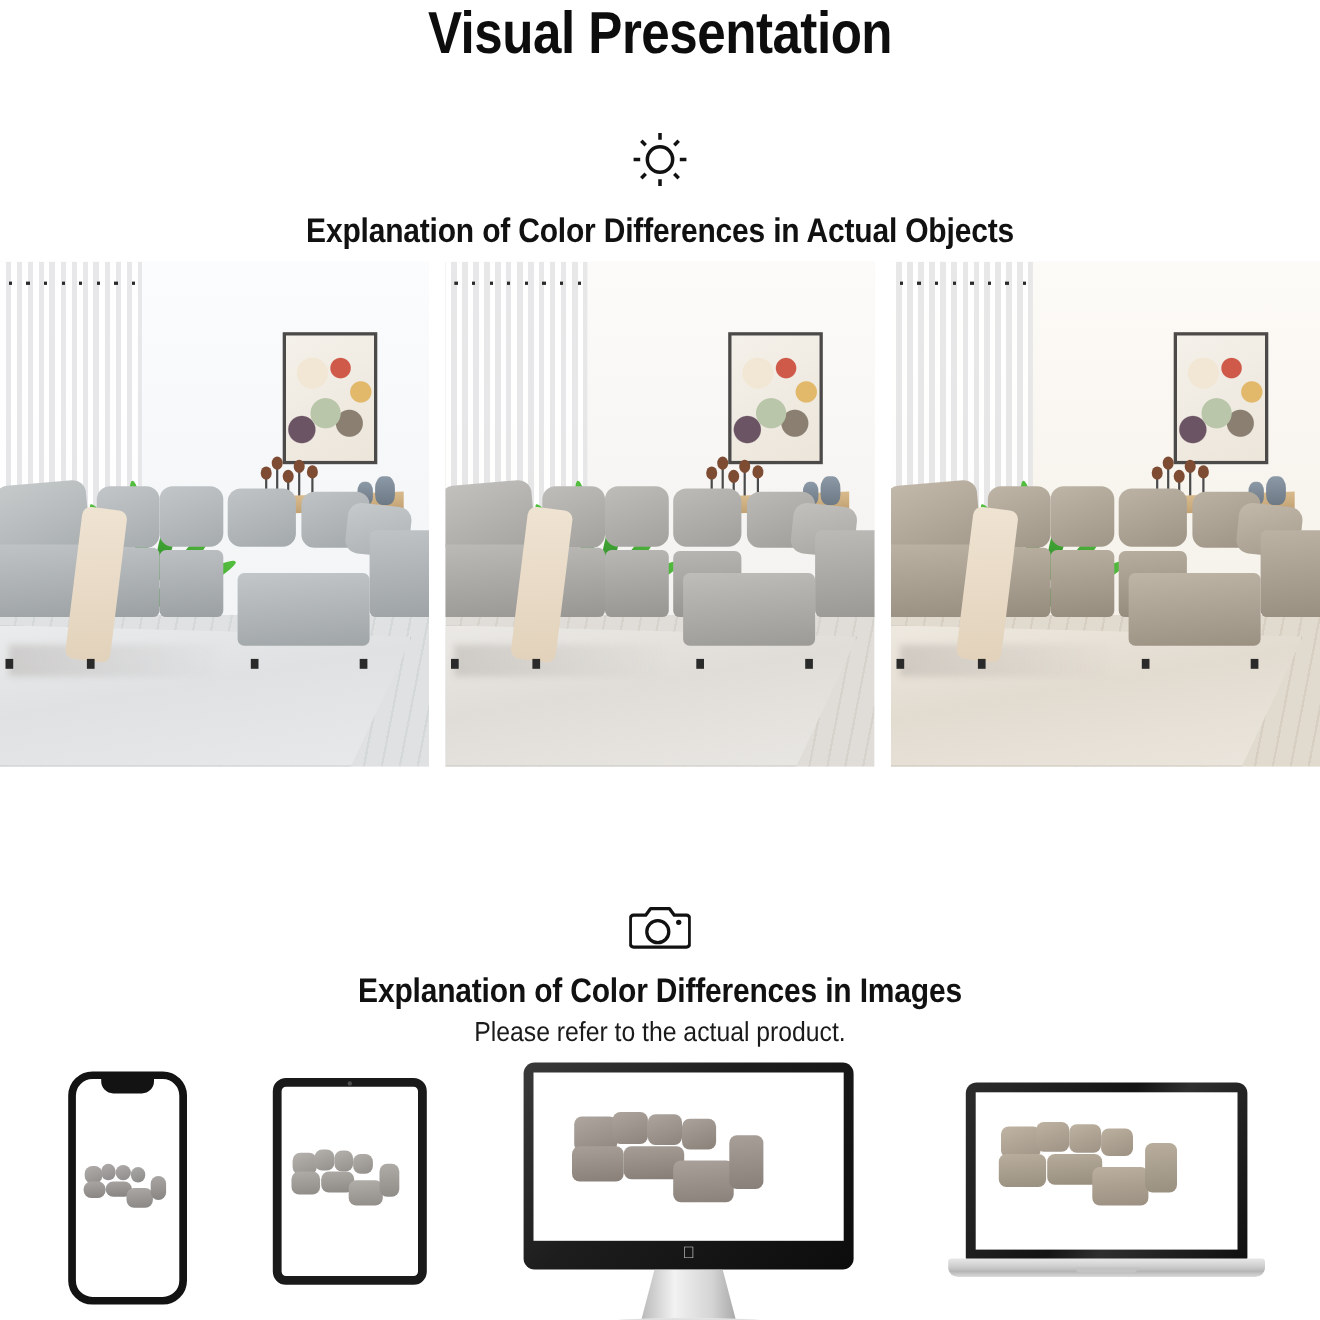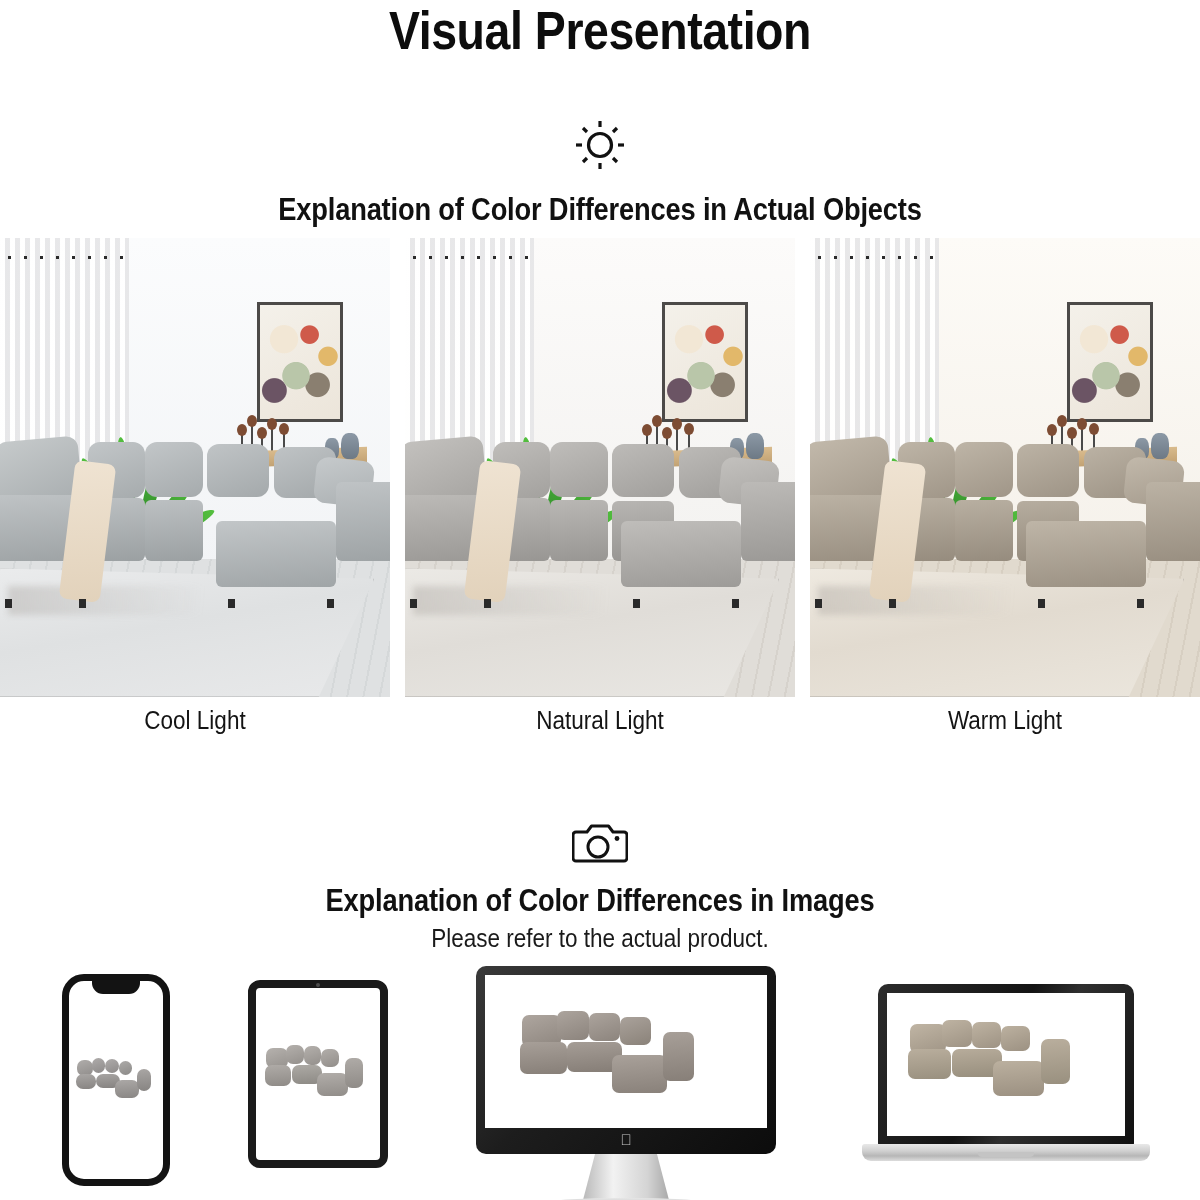--- a/index.html
+++ b/index.html
@@ -377,25 +377,20 @@
           <div class="throw"></div>
           <div class="foot" style="left:4%;"></div>
             <div class="foot" style="left:22%;"></div>
           <div class="foot" style="left:58%;"></div>
             <div class="foot" style="left:82%;"></div>
         </div>
       </div>
     </div>
   </div>
 
-  <div class="labels-row">
-    <div class="photo-label">Cool Light</div>
-    <div class="photo-label">Natural Light</div>
-    <div class="photo-label">Warm Light</div>
-  </div>
 
   <div class="cam-wrap">
     <svg width="56" height="46" viewBox="0 0 56 46">
       <path d="M4 12 h11 l4.5 -6 h17 l4.5 6 h11 a3 3 0 0 1 3 3 v23 a3 3 0 0 1 -3 3 h-48 a3 3 0 0 1 -3 -3 v-23 a3 3 0 0 1 3 -3 z" fill="none" stroke="#111" stroke-width="3" stroke-linejoin="round"></path>
       <circle cx="26" cy="27" r="10" fill="none" stroke="#111" stroke-width="3"></circle>
       <circle cx="45" cy="18.5" r="2.4" fill="#111"></circle>
     </svg>
   </div>
 
   <div class="section-title" id="images-title">Explanation of Color Differences in Images</div>

